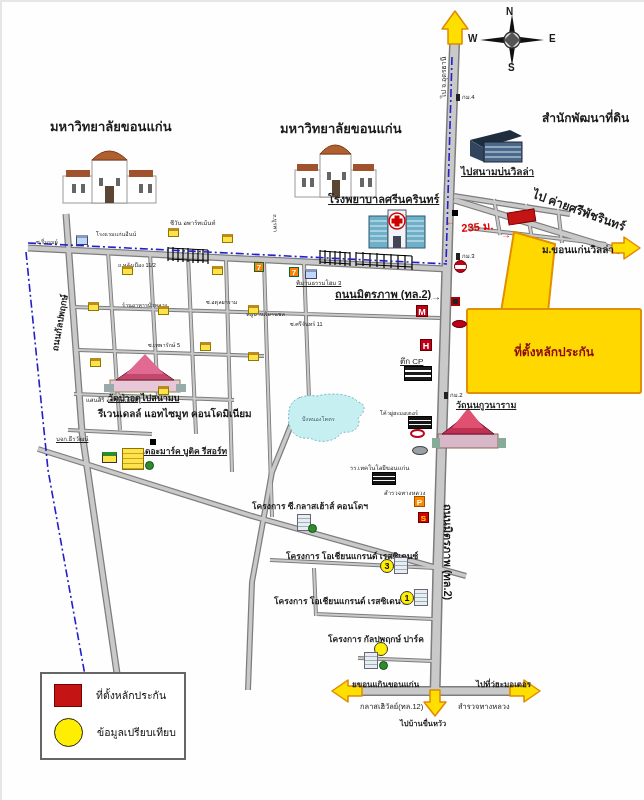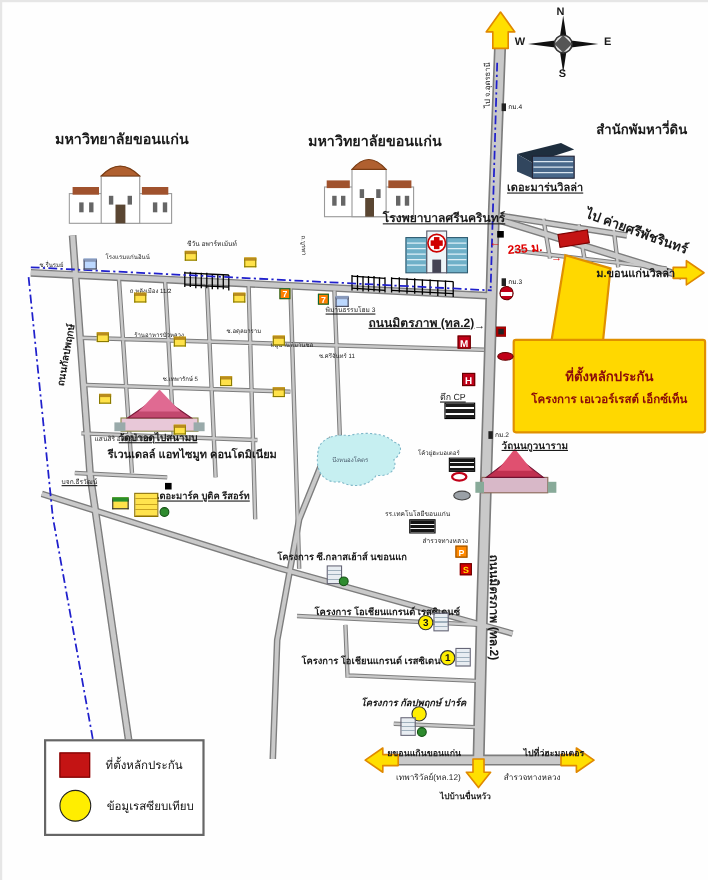--- a/index.html
+++ b/index.html
@@ -186,66 +186,65 @@
   <svg class="art" style="left:430px;top:402px" width="74" height="48">
     <rect x="6" y="30" width="60" height="14" fill="#d8b8c8" stroke="#865"></rect>
     <polygon points="10,30 36,10 62,30" fill="#c03050" stroke="#701030"></polygon>
     <polygon points="20,24 36,4 52,24" fill="#e05070"></polygon>
     <rect x="0" y="34" width="8" height="10" fill="#8a9"></rect>
       <rect x="66" y="34" width="8" height="10" fill="#8a9"></rect>
   </svg>
 
   <div id="callout-box">
     <div id="callout-line1">ที่ตั้งหลักประกัน</div>
-    <div id="callout-line2">โครงการ เอเวอร์เรสต์ เอ็กซ์เท็น</div>
   </div>
 
   <div id="legend">
     <div class="legend-row" id="legend-row1">
       <div class="legend-swatch-red"></div>
       <div class="legend-label">ที่ตั้งหลักประกัน</div>
     </div>
     <div class="legend-row" id="legend-row2">
       <div class="legend-swatch-yellow"></div>
-      <div class="legend-label">ข้อมูเรสซียบเทียบ</div>
+      <div class="legend-label">ข้อมูลเปรียบเทียบ</div>
     </div>
   </div>
 
   <div id="map-layer">
       <div class="ml b" style="left: 504px; top: 4px; font-size: 10px;">N</div>
       <div class="ml b" style="left: 466px; top: 31px; font-size: 10px;">W</div>
       <div class="ml b" style="left: 547px; top: 31px; font-size: 10px;">E</div>
       <div class="ml b" style="left: 506px; top: 60px; font-size: 10px;">S</div>
       <div class="ml" style="left: 438px; top: 96px; font-size: 7px; transform: rotate(-90deg);">ไป จ.อุดรธานี</div>
-      <div class="ml b" style="left: 540px; top: 110px; font-size: 12px;">สำนักพัมหาวี่ดิน</div>
-      <div class="ml b u" style="left: 459px; top: 164px; font-size: 10px;">เดอะมาร่นวิลล่า</div>
+      <div class="ml b" style="left: 540px; top: 110px; font-size: 12px;">สำนักพัฒนาที่ดิน</div>
+      <div class="ml b u" style="left: 459px; top: 164px; font-size: 10px;">ไปสนามบ่นวิลล่า</div>
       <div class="ml b" style="left: 533px; top: 186px; font-size: 12px; transform: rotate(20deg);">ไป ค่ายศรีพัชรินทร์</div>
       <div class="ml b" style="left: 540px; top: 242px; font-size: 10px;">ม.ขอนแก่นวิลล่า</div>
       <div class="ml b" style="left: 459px; top: 220px; font-size: 11px; color: rgb(224, 0, 0); transform: rotate(-5deg);">235 ม.</div>
       <div class="ml b" style="left: 443px; top: 214px; font-size: 10px; color: rgb(224, 0, 0);">←</div>
       <div class="ml b" style="left: 499px; top: 227px; font-size: 10px; color: rgb(224, 0, 0);">→</div>
       <div class="ml b" style="left: 48px; top: 118px; font-size: 13px;">มหาวิทยาลัยขอนแก่น</div>
       <div class="ml b" style="left: 278px; top: 120px; font-size: 13px;">มหาวิทยาลัยขอนแก่น</div>
-      <div class="ml b u" style="left: 346px; top: 191px; font-size: 11px;">โรงพยาบาลศรีนครินทร์</div>
+      <div class="ml b u" style="left: 326px; top: 191px; font-size: 11px;">โรงพยาบาลศรีนครินทร์</div>
       <div class="ml b u" style="left: 333px; top: 286px; font-size: 11px;">ถนนมิตรภาพ (ทล.2)</div>
       <div class="ml b" style="left: 429px; top: 289px; font-size: 10px;">→</div>
       <div class="ml b" style="left: 452px; top: 502px; font-size: 11px; transform: rotate(90deg);">ถนนมิตรภาพ (ทล.2)</div>
       <div class="ml b" style="left: 48px; top: 348px; font-size: 9px; transform: rotate(-80deg);">ถนนกัลปพฤกษ์</div>
       <div class="ml b u" style="left: 106px; top: 391px; font-size: 9px;">วัดป่าอดุไปสนามบ</div>
       <div class="ml b u" style="left: 454px; top: 398px; font-size: 9px;">วัถนนกูวนาราม</div>
       <div class="ml u" style="left: 398px; top: 355px; font-size: 8px;">ตึก CP</div>
       <div class="ml" style="left: 300px; top: 414px; font-size: 5.5px; color: rgb(68, 85, 102);">บึงหนองโคตร</div>
       <div class="ml b" style="left: 96px; top: 406px; font-size: 10px;">รีเวนเดลล์ แอทไซมูท คอนโดมิเนียม</div>
       <div class="ml b u" style="left: 140px; top: 445px; font-size: 8.5px;">เดอะมาร์ค บูติค รีสอร์ท</div>
-      <div class="ml b" style="left: 250px; top: 500px; font-size: 8.5px;">โครงการ ซี.กลาสเฮ้าส์ นขอนแก</div>
+      <div class="ml b" style="left: 250px; top: 500px; font-size: 8.5px;">โครงการ ซี.กลาสเฮ้าส์ คอนโดฯ</div>
       <div class="ml b" style="left: 284px; top: 550px; font-size: 8.5px;">โครงการ โอเชียนแกรนด์ เรสซิเดนซ์</div>
       <div class="ml b" style="left: 272px; top: 595px; font-size: 8.5px;">โครงการ โอเชียนแกรนด์ เรสซิเดนซ์</div>
-      <div class="ml b" style="left: 326px; top: 633px; font-size: 8.5px; font-style: italic;">โครงการ กัลปพฤกษ์ ปาร์ค</div>
+      <div class="ml b" style="left: 326px; top: 633px; font-size: 8.5px;">โครงการ กัลปพฤกษ์ ปาร์ค</div>
       <div class="ml b" style="left: 350px; top: 678px; font-size: 8px;">ยขอนแกินขอนแก่น</div>
-      <div class="ml" style="left: 358px; top: 701px; font-size: 7.5px;">เทพาริวัลย์(ทล.12)</div>
+      <div class="ml" style="left: 358px; top: 701px; font-size: 7.5px;">กลาสเฮิวัลย์(ทล.12)</div>
       <div class="ml b" style="left: 398px; top: 718px; font-size: 7.5px;">ไปบ้านขื่นหวัว</div>
       <div class="ml b" style="left: 474px; top: 678px; font-size: 8px;">ไปที่ว่ฮะมอเตอร</div>
       <div class="ml" style="left: 456px; top: 701px; font-size: 7.5px;">สำรวจทางหลวง</div>
       <div class="ml u" style="left: 294px; top: 278px; font-size: 6px;">พิมานธรรมโฮม 3</div>
       <div class="ml" style="left: 168px; top: 218px; font-size: 6px;">ชีวัน อพาร์ทเม้นท์</div>
       <div class="ml" style="left: 94px; top: 229px; font-size: 5.5px;">โรงแรมแก่นอินน์</div>
       <div class="ml" style="left: 34px; top: 237px; font-size: 5.5px;">ซ.รื่นรมย์</div>
       <div class="ml" style="left: 116px; top: 260px; font-size: 5.5px;">ถ.หลังเมือง 11/2</div>
       <div class="ml" style="left: 204px; top: 297px; font-size: 5.5px;">ซ.อดุลยาราม</div>
       <div class="ml" style="left: 120px; top: 300px; font-size: 5.5px;">ร้านอาหารบัวหลวง</div>

